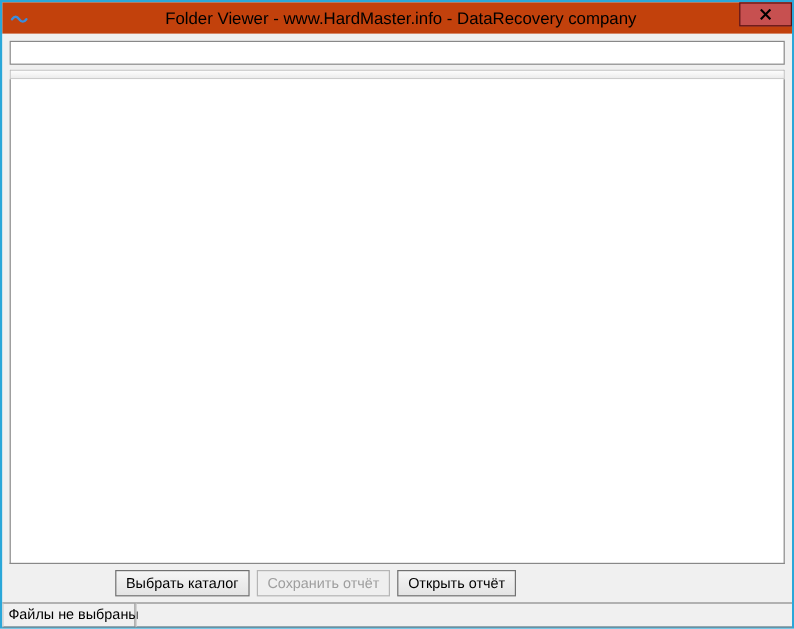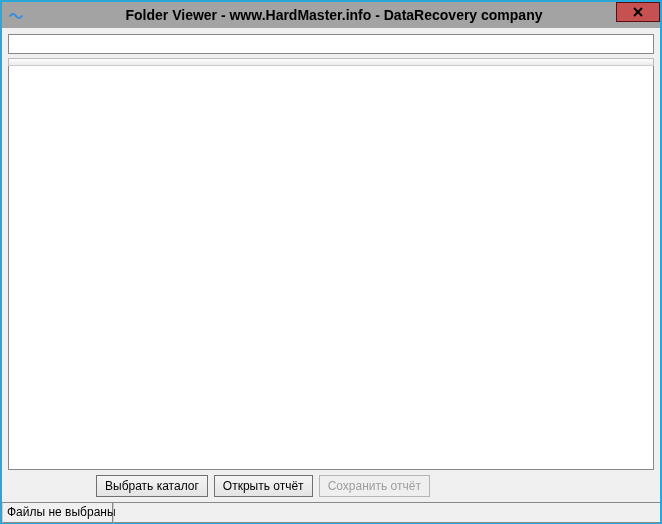--- a/index.html
+++ b/index.html
@@ -15,27 +15,26 @@
     .window {
       width: 662px;
       height: 524px;
       border: 2px solid #2aa7d9;
       background: #f0f0f0;
       display: flex;
       flex-direction: column;
     }
     .titlebar {
       height: 26px;
-      background: #a3a3a3;
+      background: #c2410c;
       display: flex;
       align-items: center;
       padding: 0 0 0 6px;
       position: relative;
       flex-shrink: 0;
-      font-weight: bold;
     }
     .app-icon {
       width: 16px;
       height: 16px;
       display: flex;
       align-items: center;
       justify-content: center;
       margin-right: 4px;
     }
     .titlebar-title {
@@ -179,22 +178,22 @@
 
   <div class="content-area">
     <input type="text" class="path-input" value="" style="">
     <div class="column-header-bar"></div>
     <div class="file-list"></div>
   </div>
 
   <div class="button-bar">
     <div class="spacer-left"></div>
     <button class="btn">Выбрать каталог</button>
+    <button class="btn disabled">Сохранить отчёт</button>
     <button class="btn">Открыть отчёт</button>
-    <button class="btn disabled">Сохранить отчёт</button>
     <div class="spacer-flex"></div>
   </div>
 
   <div class="status-bar">
     <div class="status-cell">Файлы не выбраны</div>
     <div class="status-cell status-rest"></div>
   </div>
 </div>
 
 </body></html>

